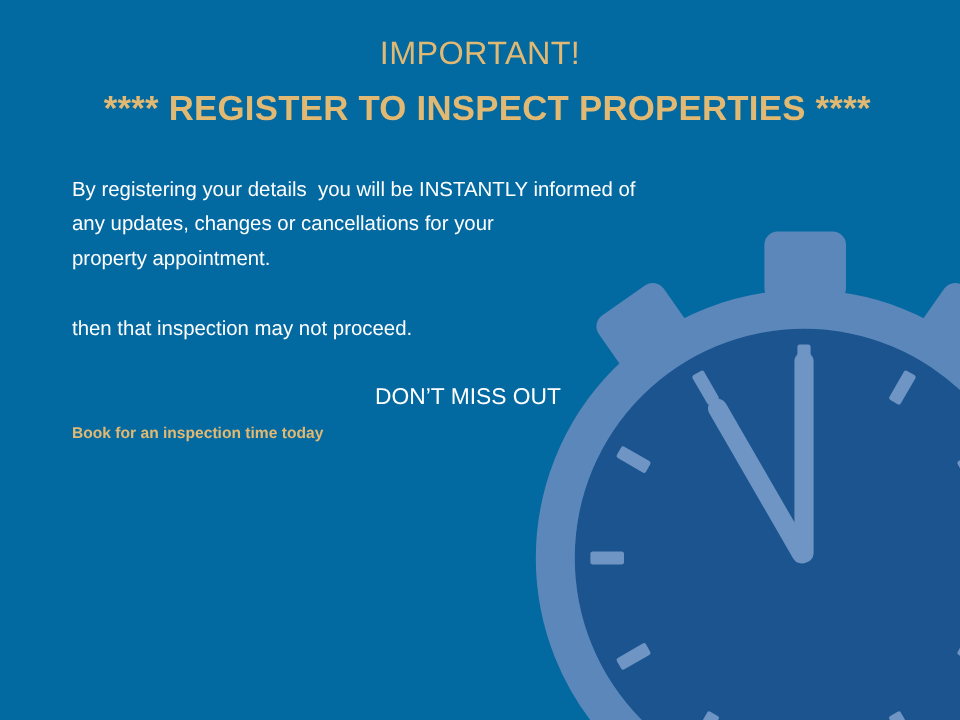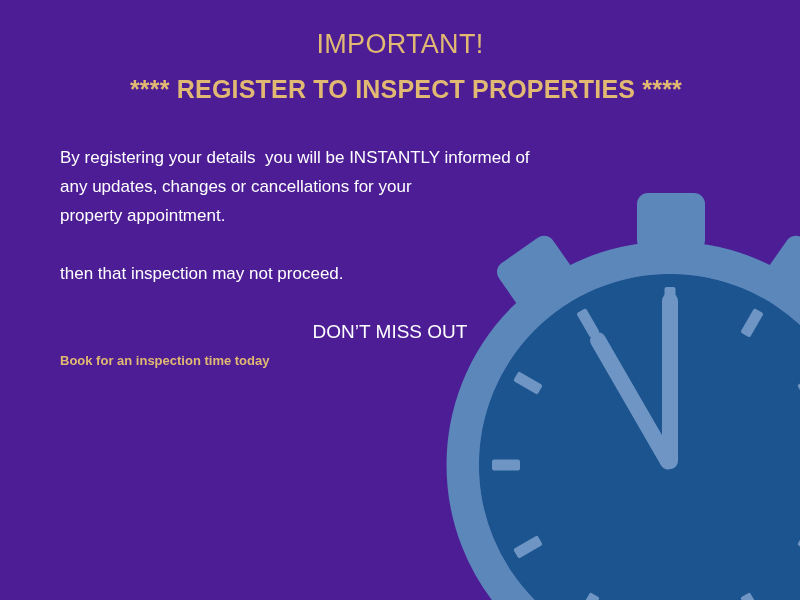--- a/index.html
+++ b/index.html
@@ -10,21 +10,21 @@
     width: 800px;
     height: 600px;
     overflow: hidden;
     font-family: "Liberation Sans", sans-serif;
     background: #1a5190;
   }
   #slide {
     position: relative;
     width: 800px;
     height: 600px;
-    background: #4c1d95;
+    background: #0369a1;
     overflow: hidden;
   }
   
   #clock-graphic {
     position: absolute;
     left: 0;
     top: 0;
     width: 800px;
     height: 600px;
     z-index: 1;
@@ -47,21 +47,21 @@
   .headline-1 {
     color: #e2b972;
     font-size: 27px;
     font-weight: 400;
     letter-spacing: 0.3px;
     line-height: 1.2;
     margin: 0;
   }
   .headline-2 {
     color: #e2b972;
-    font-size: 25px;
+    font-size: 29px;
     font-weight: bold;
     letter-spacing: 0.2px;
     line-height: 1.2;
     margin: 14px 0 0 0;
     padding-left: 12px;
   }
   .body-block {
     position: absolute;
     left: 60px;
     top: 143px;

